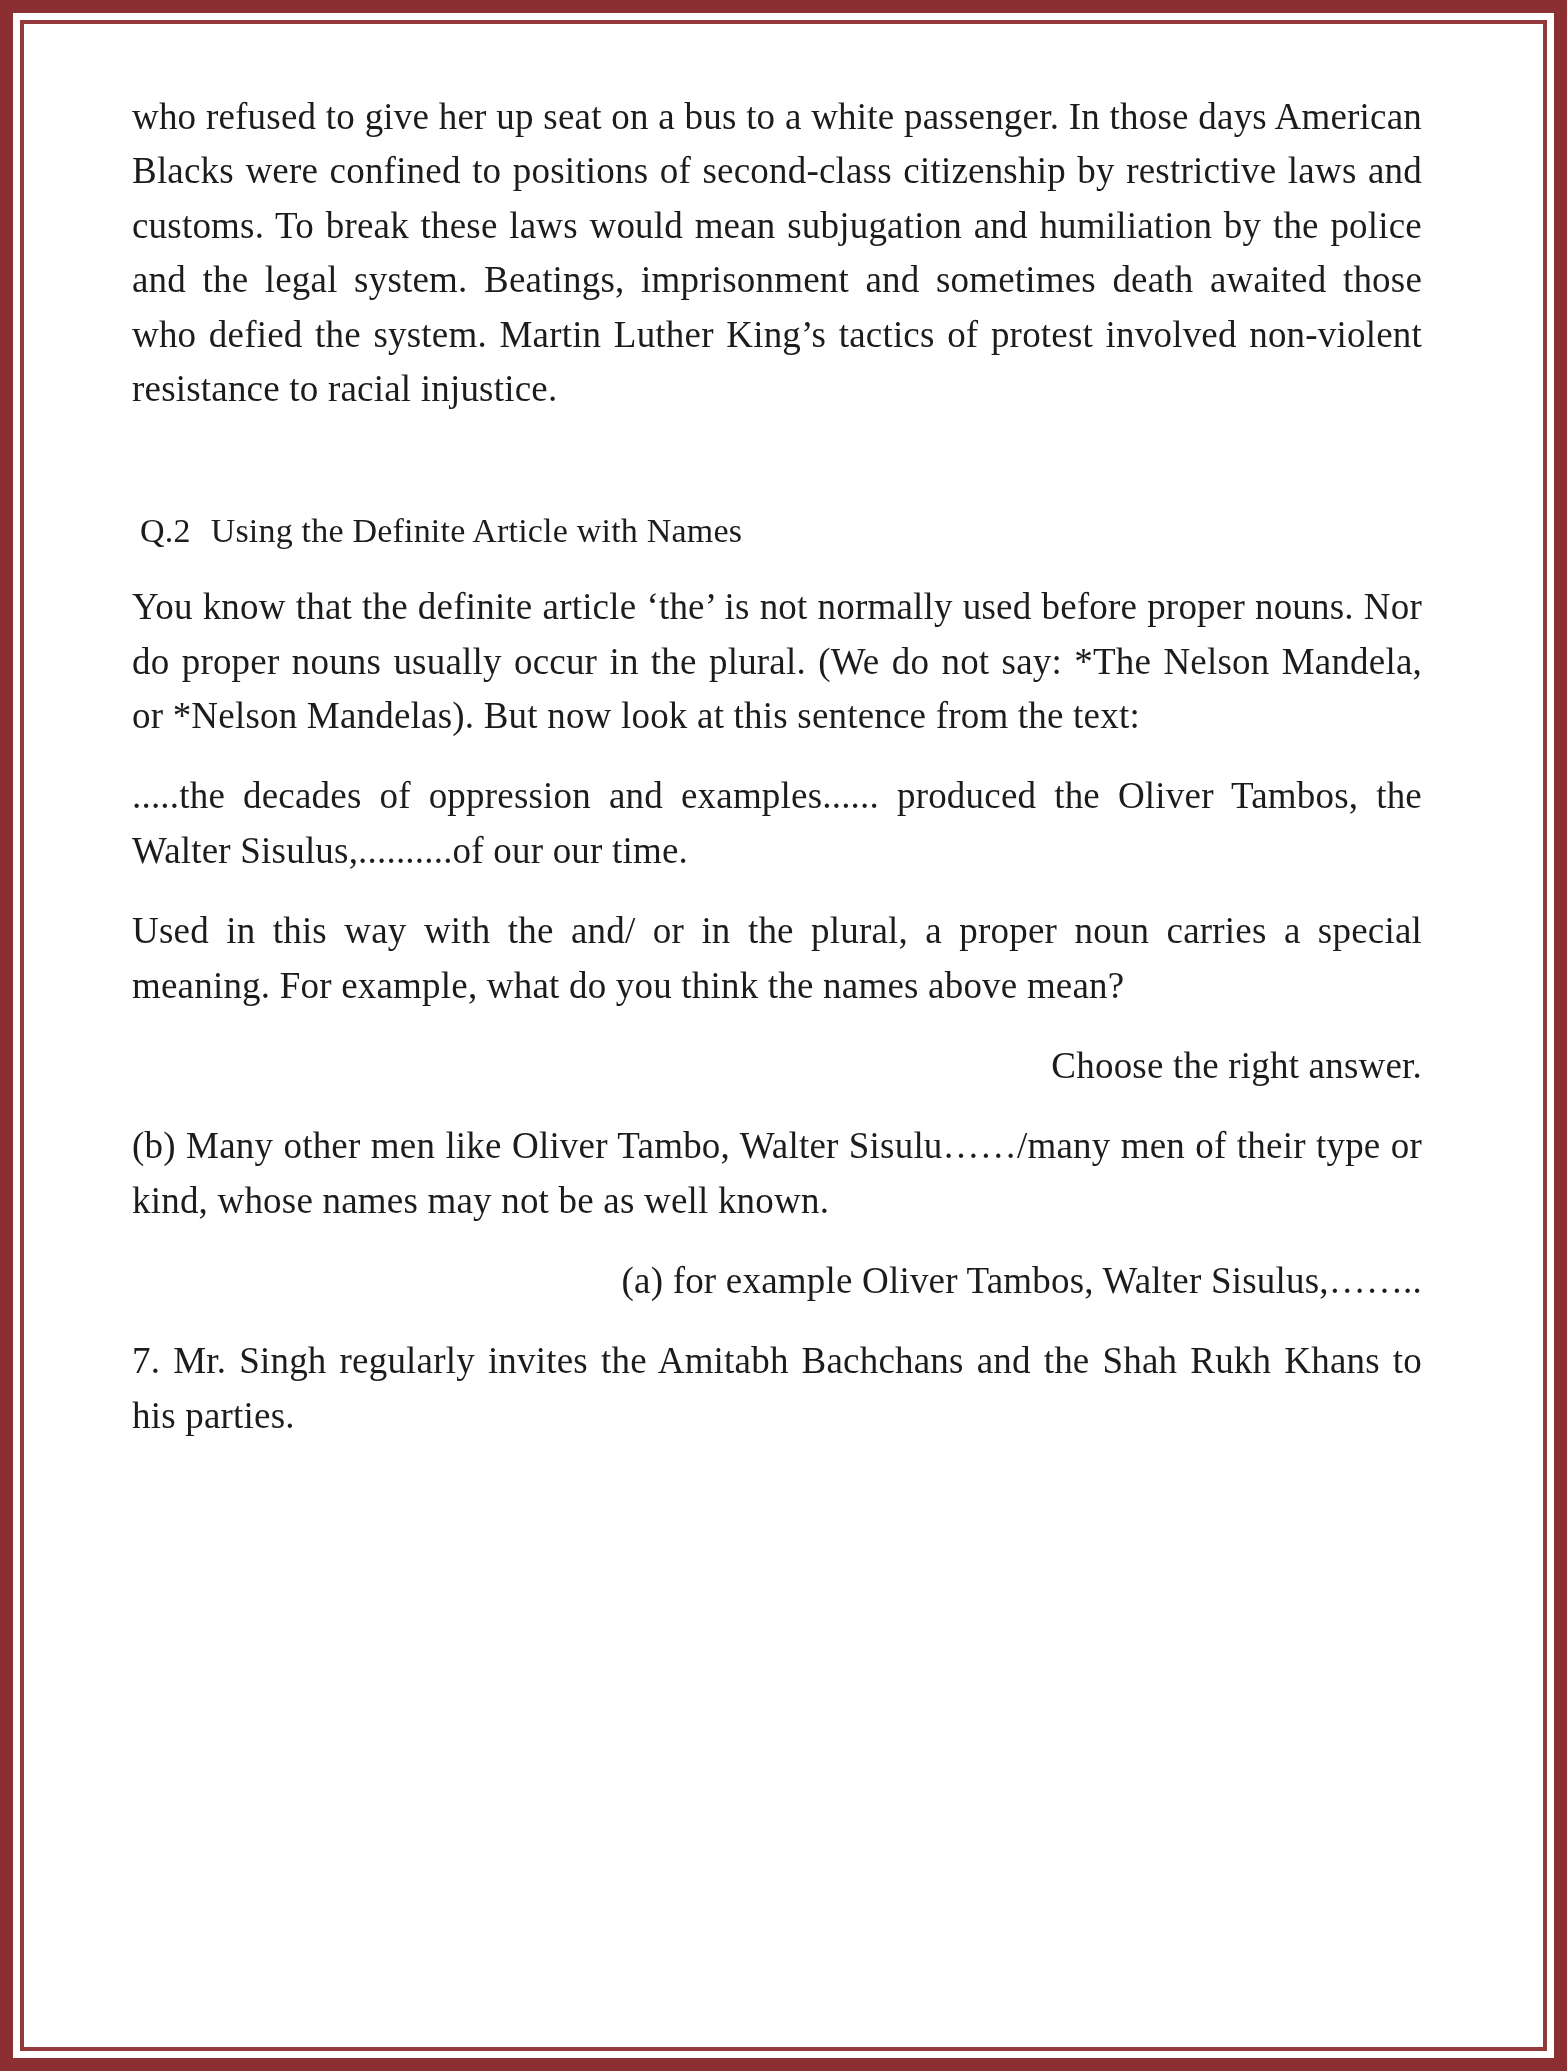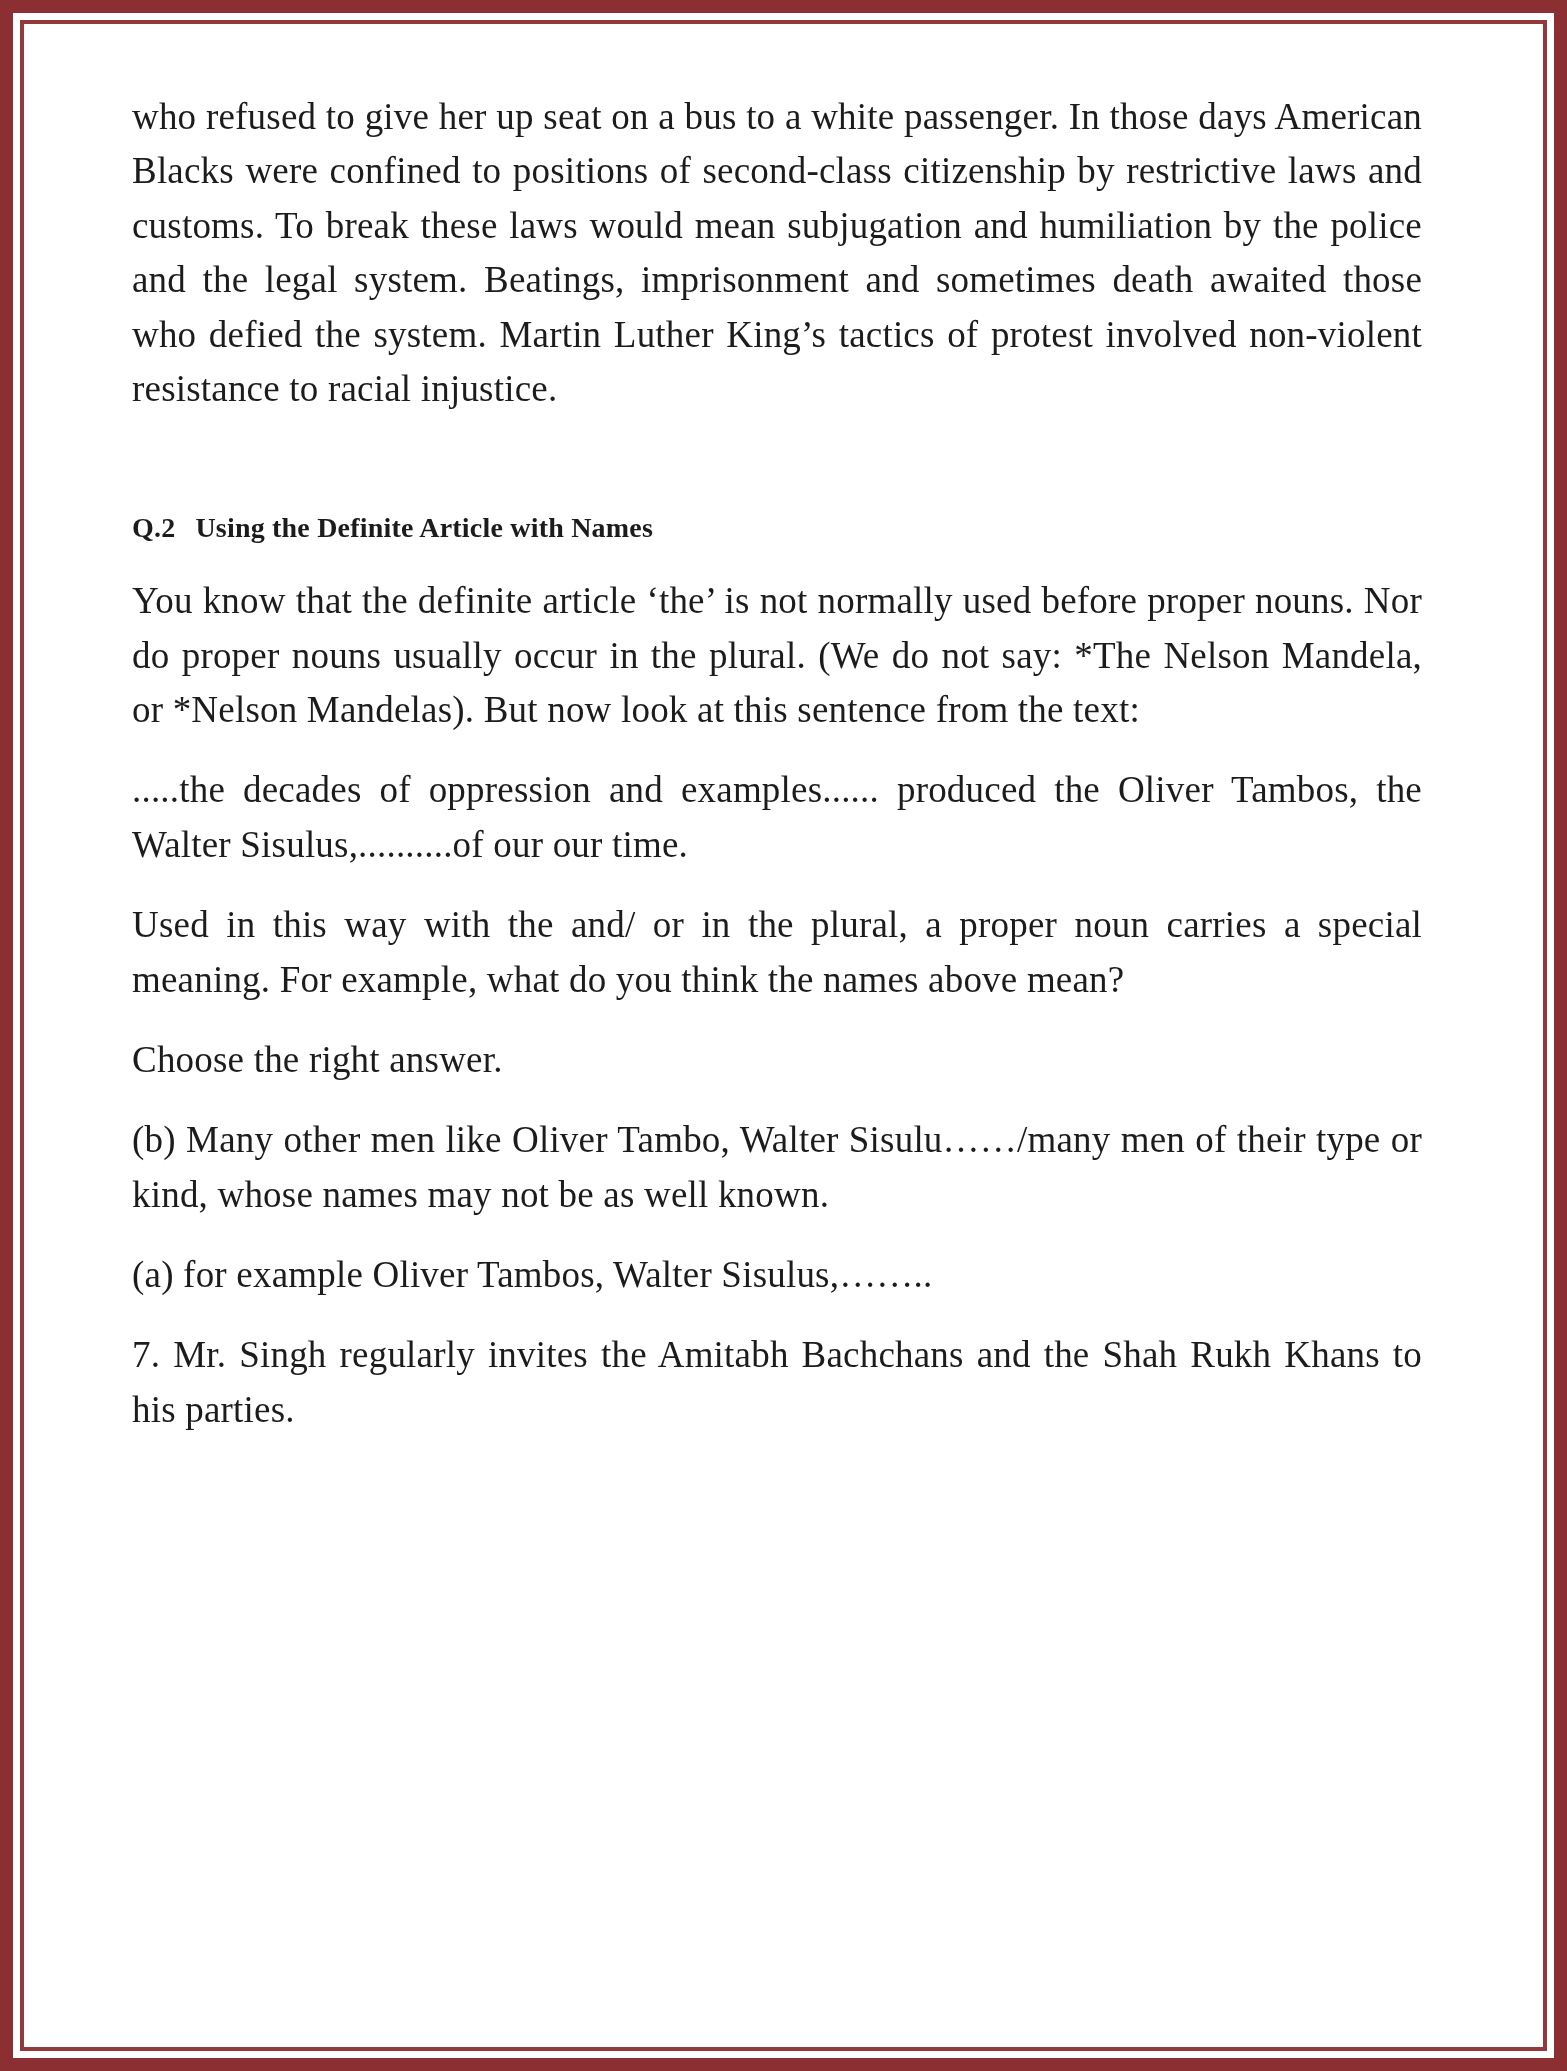--- a/index.html
+++ b/index.html
@@ -36,27 +36,27 @@
     width: 1290px;
   }
   .para {
     font-size: 37px;
     line-height: 1.47;
     margin: 0 0 26px 0;
     text-align: justify;
     letter-spacing: 0.2px;
   }
   .para.single {
-    text-align: left;
+    text-align: right;
     margin-top: 24px;
   }
   .heading {
-    font-size: 28px;
-    font-weight: bold;
-    margin: 96px 0 30px 0;
+    font-size: 34px;
+    font-weight: normal;
+    margin: 96px 0 30px 8px;
     letter-spacing: 0.2px;
   }
   .heading .q-number {
     margin-right: 20px;
   }
 </style>
 </head>
 <body>
 
 <div class="frame-outer"></div>

